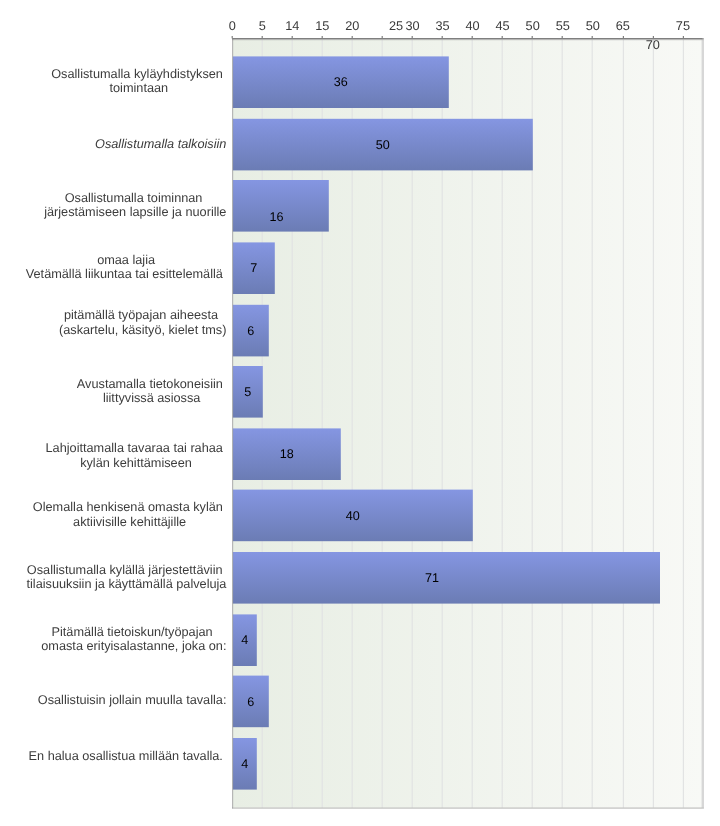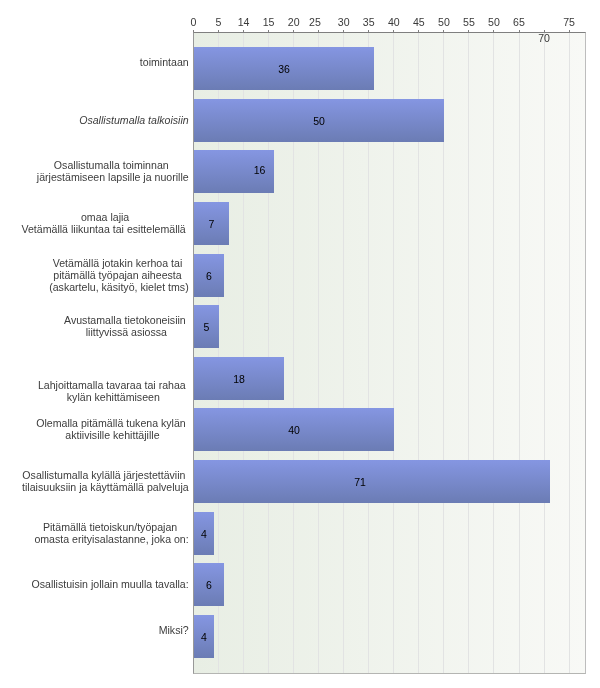--- a/index.html
+++ b/index.html
@@ -68,21 +68,21 @@
       <div class="tick" style="left: 519px;"></div>
       <div class="tick" style="left: 544px;"></div>
       <div class="tick" style="left: 569px;"></div>
     </div>
   <div id="xlabels">
       <div class="xlab" style="left: 173.5px; width: 40px;">0</div>
       <div class="xlab" style="left: 198.54px; width: 40px;">5</div>
       <div class="xlab" style="left: 223.58px; width: 40px;">14</div>
       <div class="xlab" style="left: 248.62px; width: 40px;">15</div>
       <div class="xlab" style="left: 273.66px; width: 40px;">20</div>
-      <div class="xlab" style="left: 295px; width: 40px;">25</div>
+      <div class="xlab" style="left: 310px; width: 40px;">25</div>
       <div class="xlab" style="left: 323.74px; width: 40px;">30</div>
       <div class="xlab" style="left: 348.78px; width: 40px;">35</div>
       <div class="xlab" style="left: 373.82px; width: 40px;">40</div>
       <div class="xlab" style="left: 398.86px; width: 40px;">45</div>
       <div class="xlab" style="left: 423.9px; width: 40px;">50</div>
       <div class="xlab" style="left: 448.94px; width: 40px;">55</div>
       <div class="xlab" style="left: 473.98px; width: 40px;">50</div>
       <div class="xlab" style="left: 499.02px; width: 40px;">65</div>
       <div class="xlab" style="left: 524.06px; width: 40px; margin-top: 16px;">70</div>
       <div class="xlab" style="left: 549.1px; width: 40px;">75</div>
@@ -97,39 +97,39 @@
       <div class="bar" style="left: 194px; top: 357px; width: 90px; height: 43px;"></div>
       <div class="bar" style="left: 194px; top: 408px; width: 200px; height: 43px;"></div>
       <div class="bar" style="left: 194px; top: 460px; width: 356px; height: 43px;"></div>
       <div class="bar" style="left: 194px; top: 512px; width: 20px; height: 43px;"></div>
       <div class="bar" style="left: 194px; top: 563px; width: 30px; height: 43px;"></div>
       <div class="bar" style="left: 194px; top: 615px; width: 20px; height: 43px;"></div>
     </div>
   <div id="vlabels">
       <div class="vlabel" style="left: 194px; width: 180px; top: 63.5px;">36</div>
       <div class="vlabel" style="left: 194px; width: 250px; top: 115.5px;">50</div>
-      <div class="vlabel" style="left: 194px; width: 73px; top: 165px; padding-left: 29px;">16</div>
+      <div class="vlabel" style="left: 194px; width: 73px; top: 176px;">16</div>
       <div class="vlabel" style="left: 194px; width: 35px; top: 218.5px;">7</div>
       <div class="vlabel" style="left: 194px; width: 30px; top: 270.5px;">6</div>
       <div class="vlabel" style="left: 194px; width: 25px; top: 321.5px;">5</div>
       <div class="vlabel" style="left: 194px; width: 90px; top: 373.5px;">18</div>
       <div class="vlabel" style="left: 194px; width: 200px; top: 424.5px;">40</div>
       <div class="vlabel" style="left: 194px; width: 332px; top: 476.5px;">71</div>
       <div class="vlabel" style="left: 194px; width: 20px; top: 528.5px;">4</div>
       <div class="vlabel" style="left: 194px; width: 30px; top: 579.5px;">6</div>
       <div class="vlabel" style="left: 194px; width: 20px; top: 631.5px;">4</div>
     </div>
   <div id="clabels">
-      <div class="clabel" style="top: 55.75px;"><span class="inner"><div>toimintaan</div></span></div>
+      <div class="clabel" style="top: 55.75px;"><span class="inner"><div>Osallistumalla kyläyhdistyksen </div><div>toimintaan</div></span></div>
       <div class="clabel" style="top: 113.925px; font-style: italic;"><span class="inner"><div>Osallistumalla talkoisiin</div></span></div>
       <div class="clabel" style="top: 158.75px; margin-left: 28px;"><span class="inner"><div>Osallistumalla toiminnan </div><div>järjestämiseen lapsille ja nuorille</div></span></div>
       <div class="clabel" style="top: 210.75px;"><span class="inner"><div>omaa lajia</div><div>Vetämällä liikuntaa tai esittelemällä </div></span></div>
-      <div class="clabel" style="top: 256.575px;"><span class="inner"><div>Vetämällä jotakin kerhoa tai </div><div>pitämällä työpajan aiheesta </div><div>(askartelu, käsityö, kielet tms)</div></span></div>
+      <div class="clabel" style="top: 256.575px;"><span class="inner"><div>pitämällä työpajan aiheesta </div><div>(askartelu, käsityö, kielet tms)</div></span></div>
       <div class="clabel" style="top: 313.75px;"><span class="inner"><div>Avustamalla tietokoneisiin </div><div>liittyvissä asiossa</div></span></div>
-      <div class="clabel" style="top: 379px;"><span class="inner"><div>Lahjoittamalla tavaraa tai rahaa </div><div>kylän kehittämiseen</div></span></div>
-      <div class="clabel" style="top: 416.75px;"><span class="inner"><div>Olemalla pitämällä tukena kylän </div><div>aktiivisille kehittäjille</div></span></div>
+      <div class="clabel" style="top: 368px;"><span class="inner"><div>Lahjoittamalla tavaraa tai rahaa </div><div>kylän kehittämiseen</div></span></div>
+      <div class="clabel" style="top: 416.75px;"><span class="inner"><div>Olemalla henkisenä omasta kylän </div><div>aktiivisille kehittäjille</div></span></div>
       <div class="clabel" style="top: 468.75px;"><span class="inner"><div>Osallistumalla kylällä järjestettäviin </div><div>tilaisuuksiin ja käyttämällä palveluja</div></span></div>
       <div class="clabel" style="top: 520.75px;"><span class="inner"><div>Pitämällä tietoiskun/työpajan </div><div>omasta erityisalastanne, joka on:</div></span></div>
       <div class="clabel" style="top: 577.925px;"><span class="inner"><div>Osallistuisin jollain muulla tavalla:</div></span></div>
-      <div class="clabel" style="top: 623.75px;"><span class="inner"><div>Miksi?</div></span></div>
+      <div class="clabel" style="top: 623.75px;"><span class="inner"><div>En halua osallistua millään tavalla. </div></span></div>
     </div>
   <div id="plotborder"></div>
 </div>
 
 </body></html>

